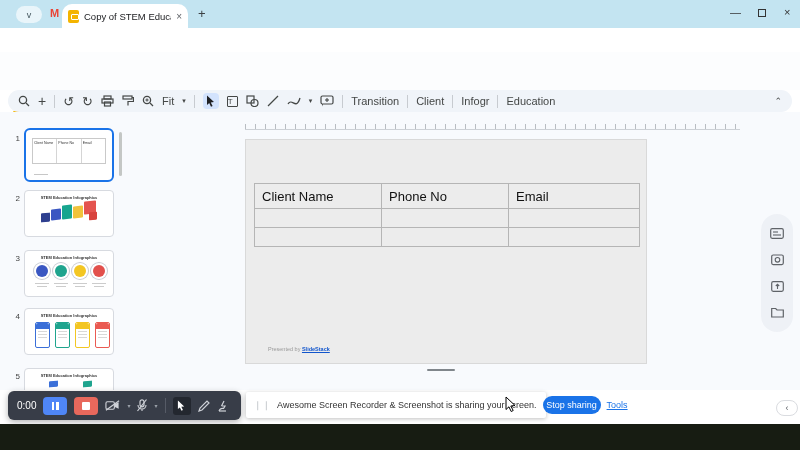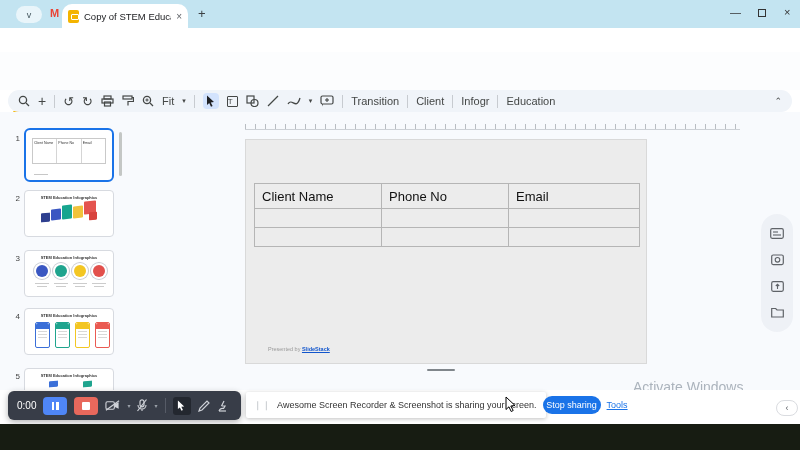--- a/index.html
+++ b/index.html
@@ -440,24 +440,20 @@
         <rect x="0.7" y="0.7" width="11.6" height="9.6" rx="1.5" fill="none" stroke="#5f6368" stroke-width="1.2"></rect>
         <path d="M6.5 8V3.5M4.8 5l1.7-1.7L8.2 5" fill="none" stroke="#5f6368" stroke-width="1.1"></path>
       </svg>
     <svg width="13" height="11" viewBox="0 0 13 11">
         <path d="M0.7 1.5h4l1.3 1.5h6.3v7H0.7z" fill="none" stroke="#5f6368" stroke-width="1.2"></path>
       </svg>
   </div>
 
   <div class="abs notes-handle"></div>
 
-  <div class="abs watermark">
-    <div class="wm1">Activate Windows</div>
-
-  </div>
 </div>
 
 <div class="abs flex recbar">
   <span class="rec-timer">0:00</span>
   <span class="flex rec-pause">
       <i></i>
       <i></i>
     </span>
   <span class="flex rec-stop">
       <i></i>

